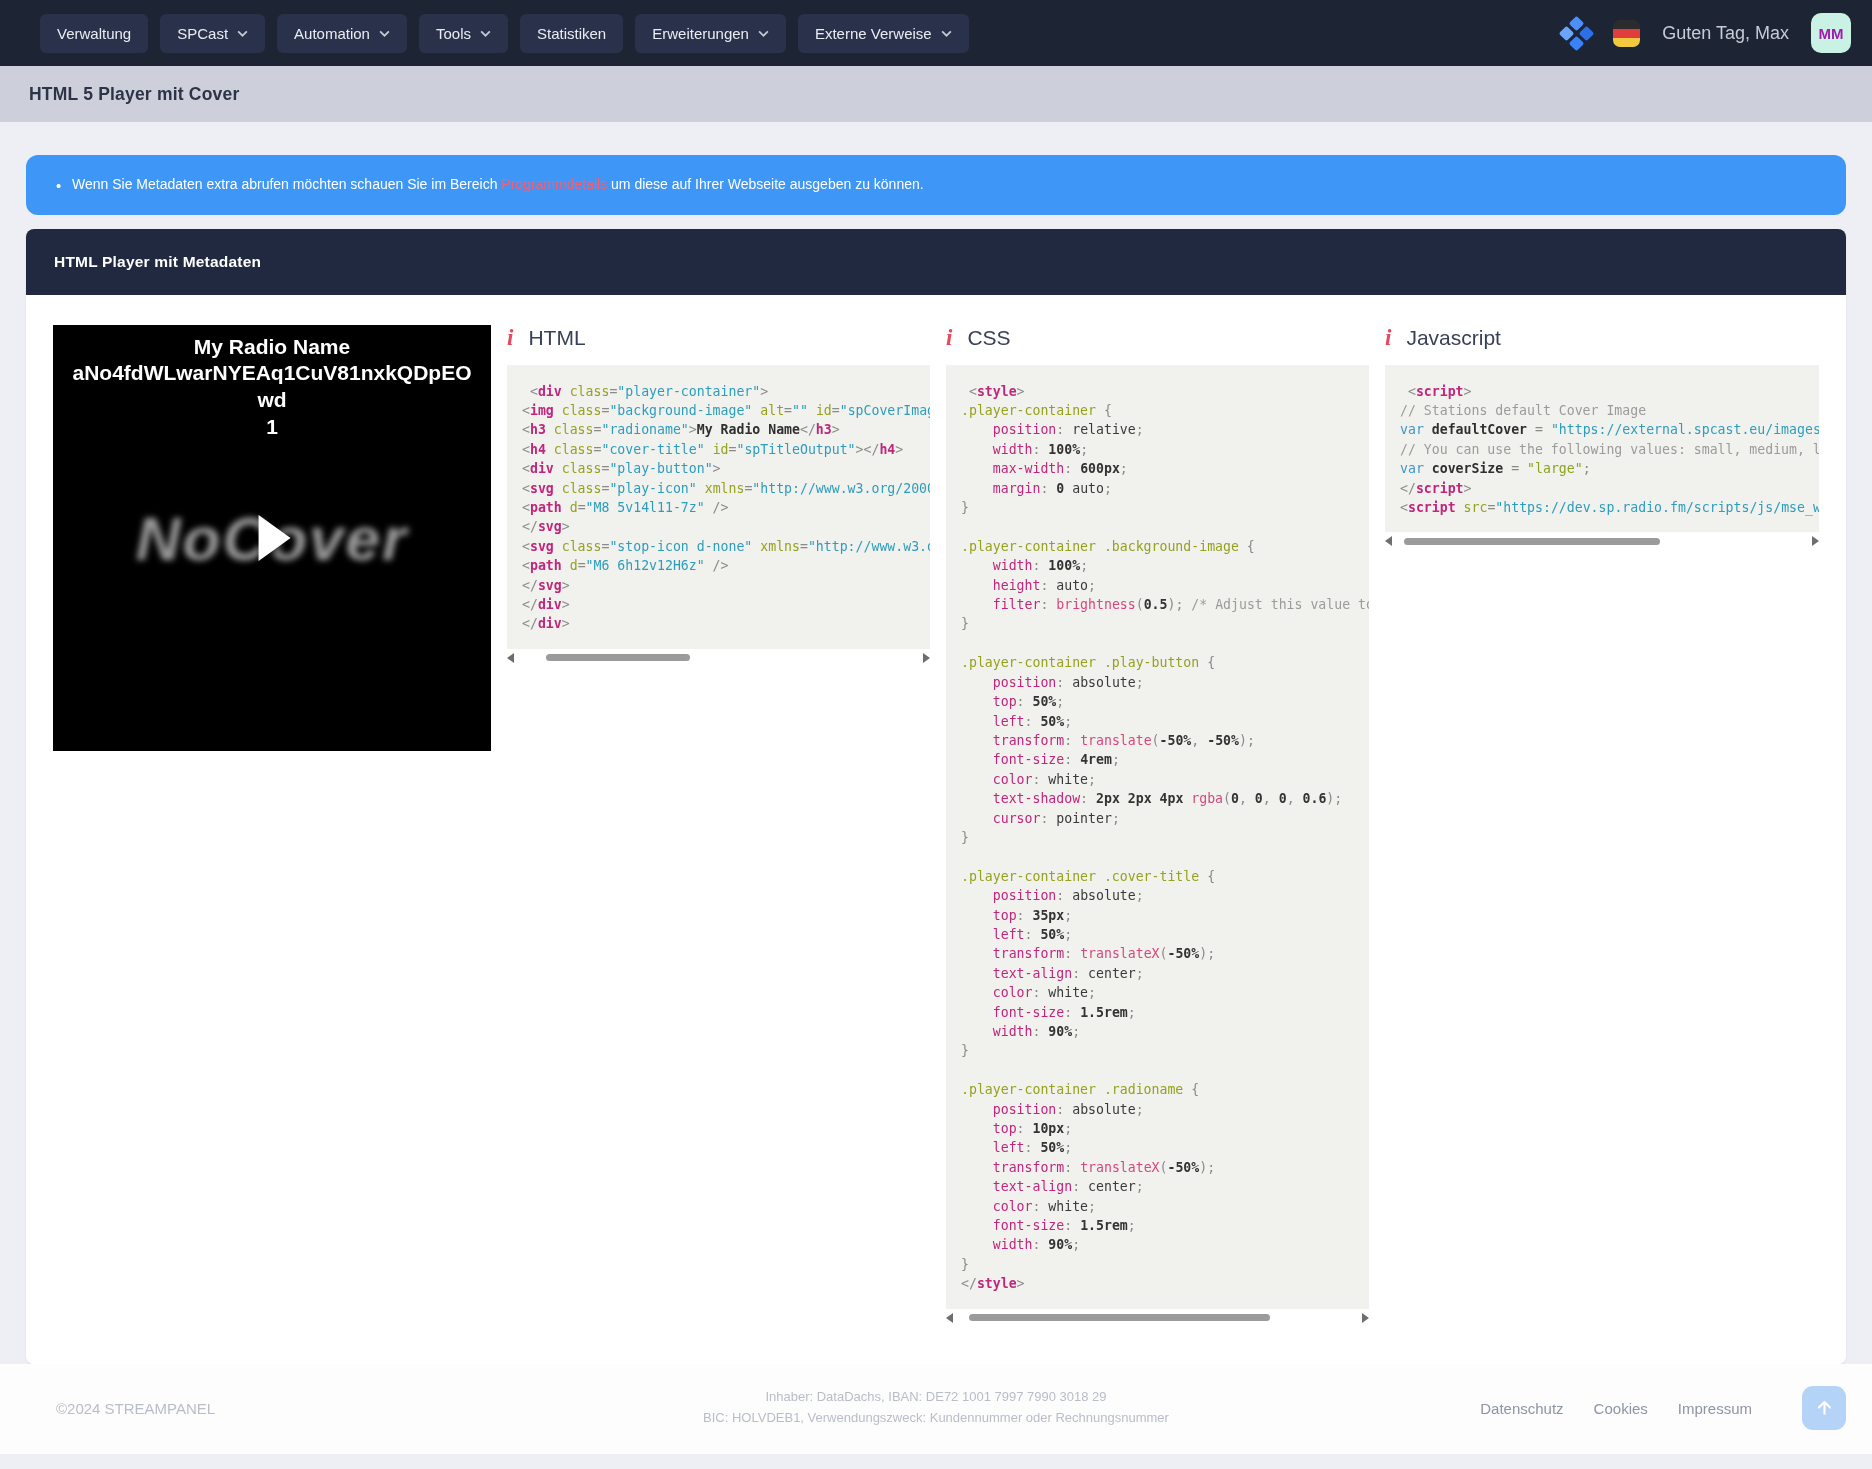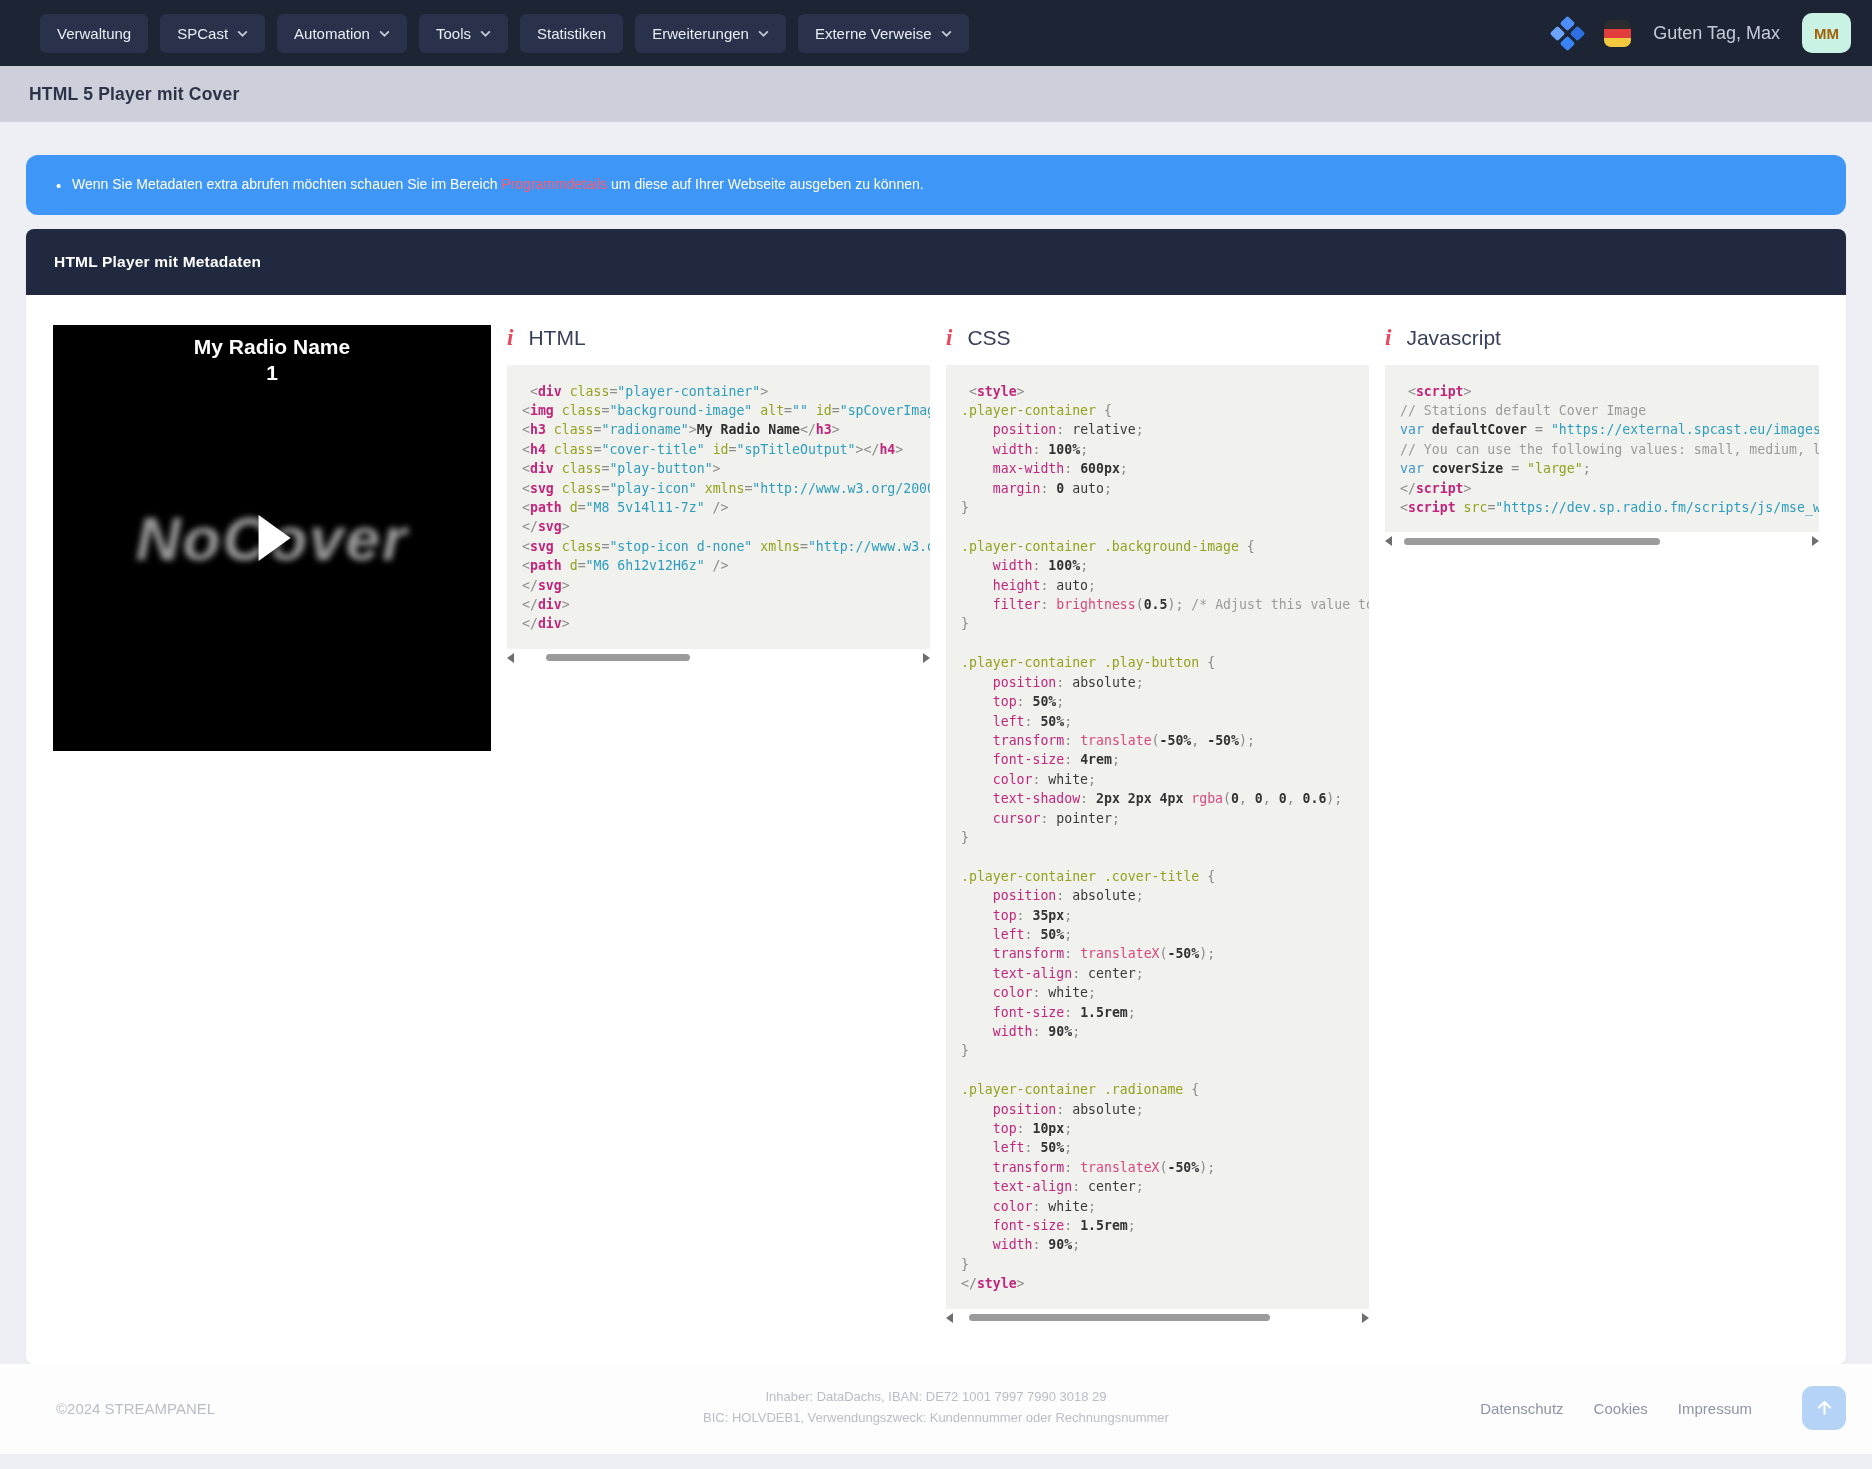--- a/index.html
+++ b/index.html
@@ -15,21 +15,21 @@
   .topnav-right { margin-left:auto; display:flex; align-items:center; gap:22px; }
   .diamond-ico { position:relative; width:30px; height:30px; cursor:pointer; }
   .diamond-ico i { position:absolute; width:11px; height:11px; transform:rotate(45deg); border-radius:2px; }
   .d1 { left:10px; top:0;  background:#4f8ef7; }
   .d2 { left:0;  top:10px; background:#6ba4f9; }
   .d3 { left:20px; top:10px; background:#2f6fe4; }
   .d4 { left:10px; top:20px; background:#3b82f6; }
   .flag { width:27px; height:27px; border-radius:7px; cursor:pointer;
           background:linear-gradient(#2c2c2e 0 34%, #e23d3d 34% 67%, #f2c83e 67% 100%); }
   .greeting { color:#c6cbd8; font-size:18px; }
-  .avatar { width:49px; height:40px; border-radius:10px; background:#c9f2e4; color:#a16207;
+  .avatar { width:40px; height:40px; border-radius:10px; background:#c9f2e4; color:#a21caf;
             display:flex; align-items:center; justify-content:center; font-weight:bold; font-size:15px; cursor:pointer; }
 
   
   .pagetitle-bar { height:56px; background:#cdd0db; display:flex; align-items:center; padding-left:29px; }
   .pagetitle-bar h1 { font-size:17.5px; font-weight:bold; color:#2d3448; letter-spacing:.2px; }
 
   
   .content { padding:33px 26px 0 26px; }
   .alert { background:#3e96f6; border-radius:12px; color:#fff; font-size:14px; line-height:1.4;
            padding:20px 24px 20px 46px; position:relative; margin-bottom:14px; }
@@ -164,20 +164,21 @@
       <span class="bullet-text"><span>Wenn Sie Metadaten extra abrufen möchten schauen Sie im Bereich </span><a>Programmdetails</a><span> um diese auf Ihrer Webseite ausgeben zu können.</span></span>
     </div>
 
     <section class="card">
       <div class="card-header">HTML Player mit Metadaten</div>
       <div class="card-body">
 
         <div class="player">
           <div class="player-texts">
             <div>My Radio Name</div>
+            <div>aNo4fdWLwarNYEAq1CuV81nxkQDpEOwd</div>
             <div>1</div>
           </div>
           <div class="nocover">NoCover</div>
           <div class="play-tri"></div>
         </div>
 
         <div class="col col-html">
           <div class="sec-head">
             <span class="info-i">i</span>
             <span class="sec-title">HTML</span>

